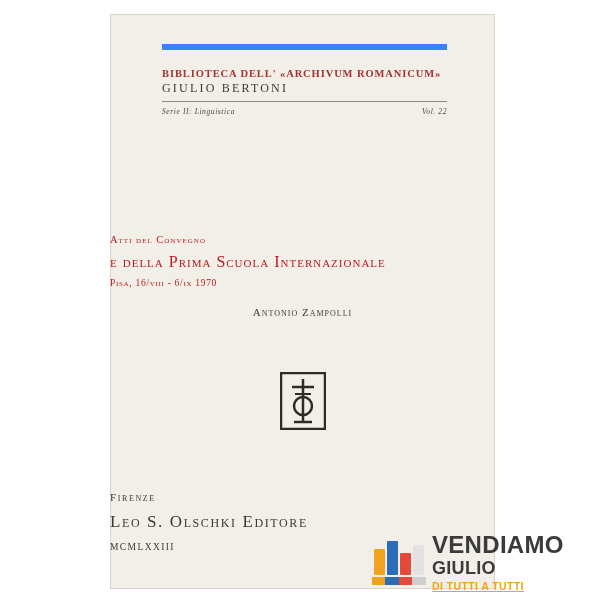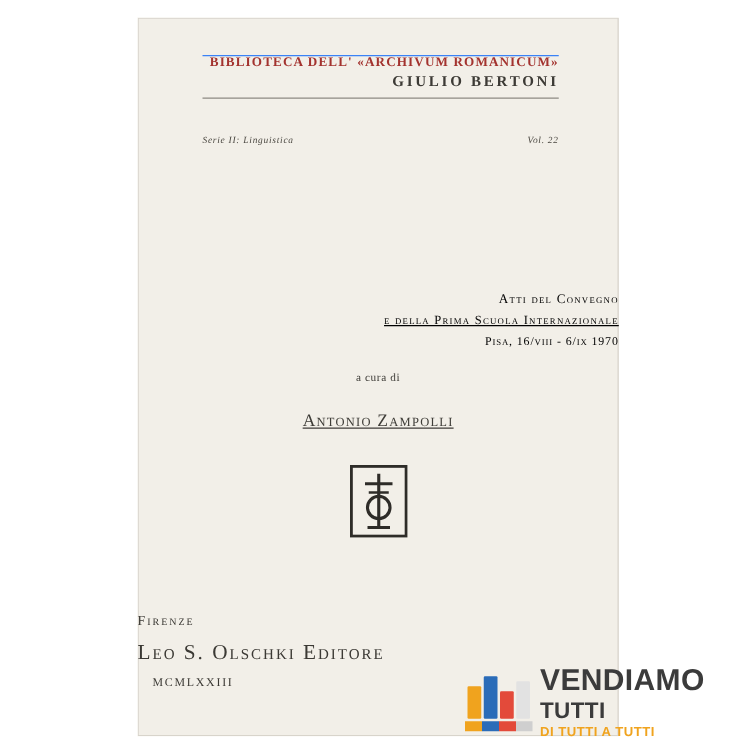--- a/index.html
+++ b/index.html
@@ -35,44 +35,43 @@
     left: 0; top: 0; right: 0; bottom: 0;
     padding: 0;
   }
 
   
   .header-box {
     position: absolute;
     left: 52px;
     top: 30px;
     width: 285px;
-    border-top: 1px solid #3b82f6;
+    border-top: 6px solid #3b82f6;
     border-bottom: 1px solid #8d8a82;
-    padding: 0 0 5px 0;
-    text-align: right;
+    padding: 18px 0 5px 0;
+    text-align: left;
   }
   .header-line1 {
     font-family: "Liberation Serif", serif;
     font-size: 10.5px;
     letter-spacing: 0.9px;
     color: #a3332f;
     font-weight: bold;
   }
   .header-line2 {
     font-size: 7.5px;
     letter-spacing: 1.3px;
     color: #555148;
     margin-top: 5px;
   }
   .header-line3 {
     font-size: 12px;
     letter-spacing: 2.2px;
     color: #3c3a35;
     margin-top: 2px;
-    font-weight: bold;
   }
   .header-bottom {
     position: absolute;
     left: 52px;
     top: 93px;
     width: 285px;
     display: flex;
     justify-content: space-between;
     align-items: baseline;
     font-size: 7.5px;
@@ -98,35 +97,34 @@
     font-variant: small-caps;
     white-space: nowrap;
   }
 
   
   .subtitle-block {
     position: absolute;
     left: 0;
     top: 218px;
     width: 100%;
-    text-align: right;
-    color: #000000;
+    text-align: left;
+    color: #b91c1c;
   }
   .sub1 {
     font-size: 10.5px;
     letter-spacing: 1px;
     font-variant: small-caps;
     line-height: 1.6;
   }
   .sub2 {
-    font-size: 10px;
+    font-size: 16px;
     letter-spacing: 1px;
     font-variant: small-caps;
     line-height: 1.6;
-    text-decoration: underline;
   }
   .sub3 {
     font-size: 9.5px;
     letter-spacing: 0.7px;
     margin-top: 4px;
     font-variant: small-caps;
   }
 
   
   .editor-block {
@@ -136,25 +134,24 @@
     width: 100%;
     text-align: center;
     color: #3f3d38;
   }
   .cura {
     font-size: 9px;
     letter-spacing: 0.5px;
     font-style: normal;
   }
   .curator {
-    font-size: 14px;
+    font-size: 11px;
     letter-spacing: 1px;
     font-variant: small-caps;
-    margin-top: 23px;
-    text-decoration: underline;
+    margin-top: 9px;
   }
 
   
   .mark {
     position: absolute;
     left: 50%;
     top: 358px;
     transform: translateX(-50%);
     width: 46px;
     height: 58px;
@@ -177,21 +174,20 @@
   .imp-pub {
     font-size: 17px;
     letter-spacing: 1.6px;
     font-variant: small-caps;
     margin-top: 9px;
   }
   .imp-year {
     font-size: 9.5px;
     letter-spacing: 1.4px;
     margin-top: 10px;
-    padding-left: 12px;
   }
 
   
   .badge {
     position: absolute;
     right: 8px;
     bottom: 10px;
     width: 220px;
     height: 56px;
     display: flex;
@@ -238,20 +234,21 @@
     font-weight: bold;
     color: #3b3b3b;
     letter-spacing: 0.3px;
   }
   .badge-t3 {
     font-size: 10.5px;
     color: #f0a31e;
     font-weight: bold;
     letter-spacing: 0.4px;
     margin-top: 2px;
+    text-decoration: underline;
   }
 </style>
 </head>
 <body>
 
 <div class="page">
 
   <div class="cover">
     <div class="cover-inner">
 
@@ -266,21 +263,20 @@
       </div>
 
 
       <div class="subtitle-block">
         <div class="sub1">Atti del Convegno</div>
         <div class="sub2">e della Prima Scuola Internazionale</div>
         <div class="sub3">Pisa, 16/viii - 6/ix 1970</div>
       </div>
 
       <div class="editor-block">
-        <div class="cura">a cura di</div>
         <div class="curator">Antonio Zampolli</div>
       </div>
 
       <div class="mark">
         <svg viewBox="0 0 46 58" width="46" height="58" aria-hidden="true">
           <rect x="1" y="1" width="44" height="56" fill="none" stroke="#2e2c28" stroke-width="2.5"></rect>
           <line x1="23" y1="7" x2="23" y2="50" stroke="#2e2c28" stroke-width="2.5"></line>
           <line x1="12" y1="15" x2="34" y2="15" stroke="#2e2c28" stroke-width="2.5"></line>
           <line x1="15" y1="22" x2="31" y2="22" stroke="#2e2c28" stroke-width="2"></line>
           <circle cx="23" cy="34" r="9" fill="none" stroke="#2e2c28" stroke-width="2.5"></circle>
@@ -300,18 +296,18 @@
   <div class="badge">
     <div class="badge-books">
       <i class="bk1"></i>
       <i class="bk2"></i>
       <i class="bk3"></i>
       <i class="bk4"></i>
       <div class="badge-bar"></div>
     </div>
     <div class="badge-text">
       <div class="badge-t1">VENDIAMO</div>
-      <div class="badge-t2">TUTTI</div>
+      <div class="badge-t2">GIULIO</div>
       <div class="badge-t3">DI TUTTI A TUTTI</div>
     </div>
   </div>
 
 </div>
 
 </body></html>

